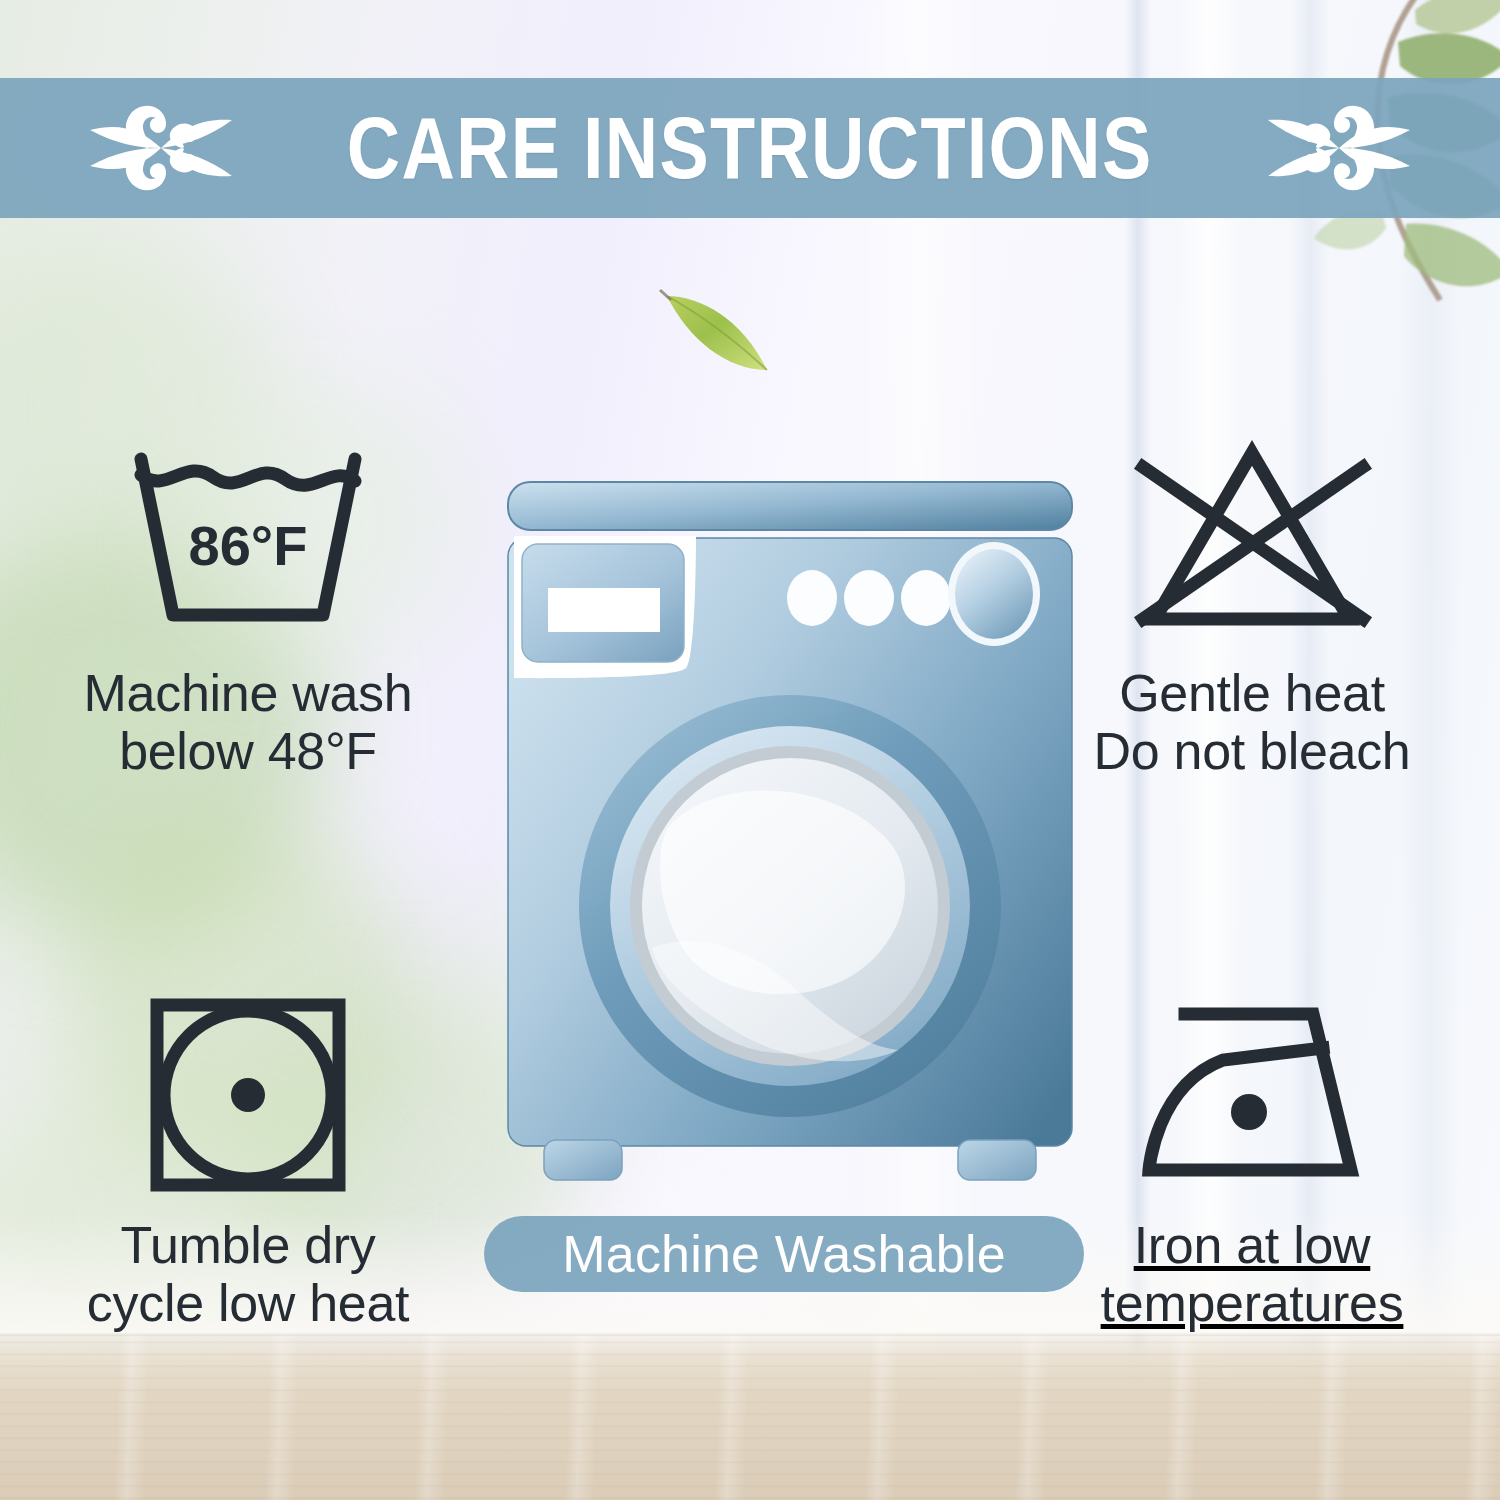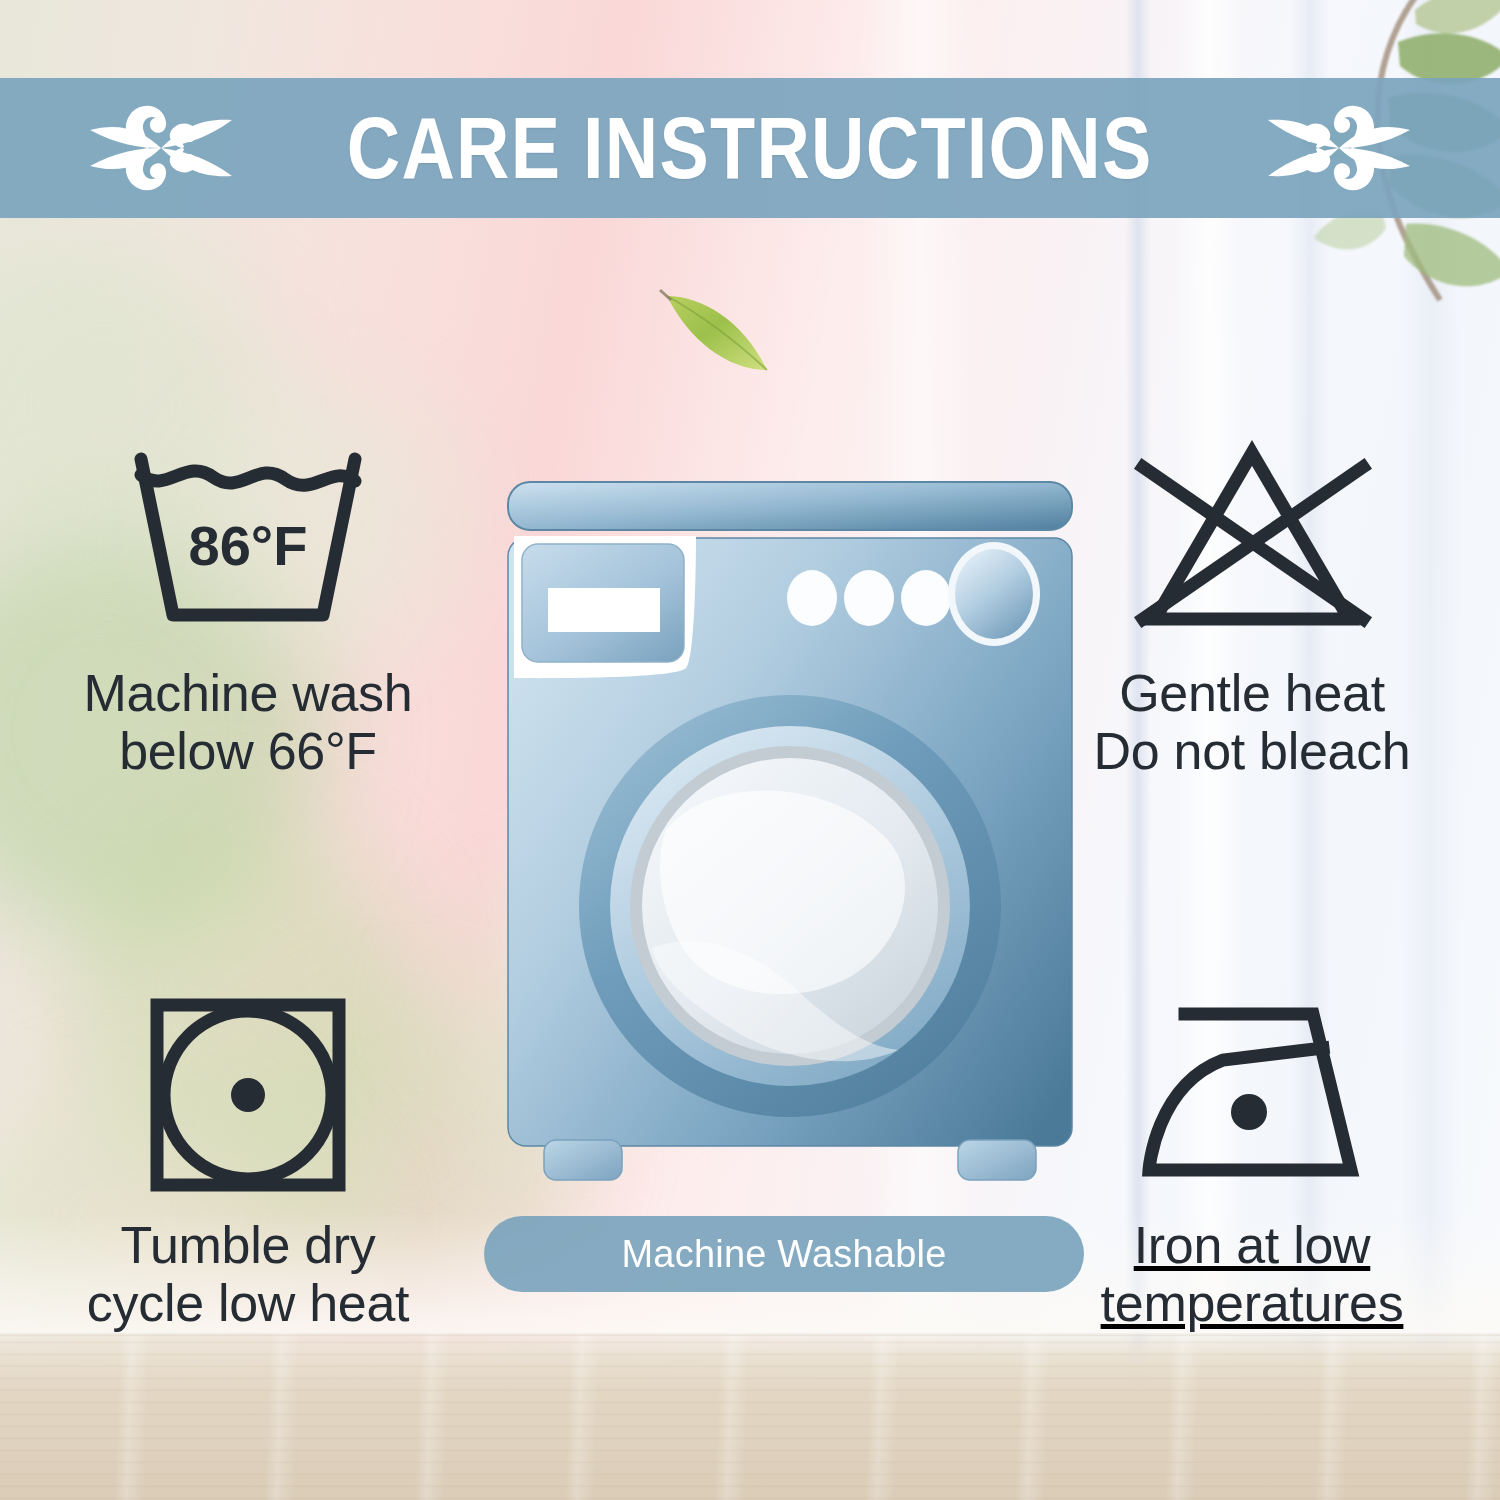--- a/index.html
+++ b/index.html
@@ -11,21 +11,21 @@
   body {
     font-family: "Liberation Sans", sans-serif;
   }
 
   
   #stage {
     position: relative;
     width: 1500px;
     height: 1500px;
     overflow: hidden;
-    background: #ef4444;
+    background: #c4b5fd;
   }
 
   
   .bg-base {
     position: absolute;
     inset: 0;
     background:
       linear-gradient(100deg,
         rgba(232,240,226,0.95) 0%,
         rgba(240,245,236,0.92) 12%,
@@ -220,21 +220,21 @@
     width: 600px;
     height: 76px;
     border-radius: 38px;
     background: rgba(124,165,189,0.93);
     display: flex;
     align-items: center;
     justify-content: center;
   }
   .badge-text {
     font-family: "Liberation Sans", sans-serif;
-    font-size: 38px;
+    font-size: 52px;
     color: #ffffff;
     letter-spacing: 0.2px;
     line-height: 1;
     white-space: nowrap;
   }
 </style>
 </head>
 <body>
 
 <div id="stage">
@@ -326,21 +326,21 @@
     <span class="cell-icon">
       <svg width="250" height="200" viewBox="0 0 250 200" xmlns="http://www.w3.org/2000/svg">
         <g fill="none" stroke="#262c33" stroke-width="13" stroke-linecap="round" stroke-linejoin="round">
           <path d="M18 16 L 50 172 L 200 172 L 232 16"></path>
           <path d="M18 32 C 44 52, 62 14, 90 34 C 118 54, 134 16, 162 36 C 190 56, 208 20, 232 38"></path>
         </g>
         <text class="tub-temp" x="125" y="122" text-anchor="middle">86°F</text>
       </svg>
     </span>
     <span class="cell-label">Machine wash
-below 66°F</span>
+below 48°F</span>
   </div>
 
   <div class="cell" id="cell-bleach">
     <span class="cell-icon">
       <svg width="250" height="200" viewBox="0 0 250 200" xmlns="http://www.w3.org/2000/svg">
         <g fill="none" stroke="#262c33" stroke-width="13" stroke-linecap="square" stroke-linejoin="miter">
           <path d="M125 10 L 222 176 L 28 176 Z"></path>
           <path d="M16 24 L 236 176"></path>
           <path d="M236 24 L 16 176"></path>
         </g>

